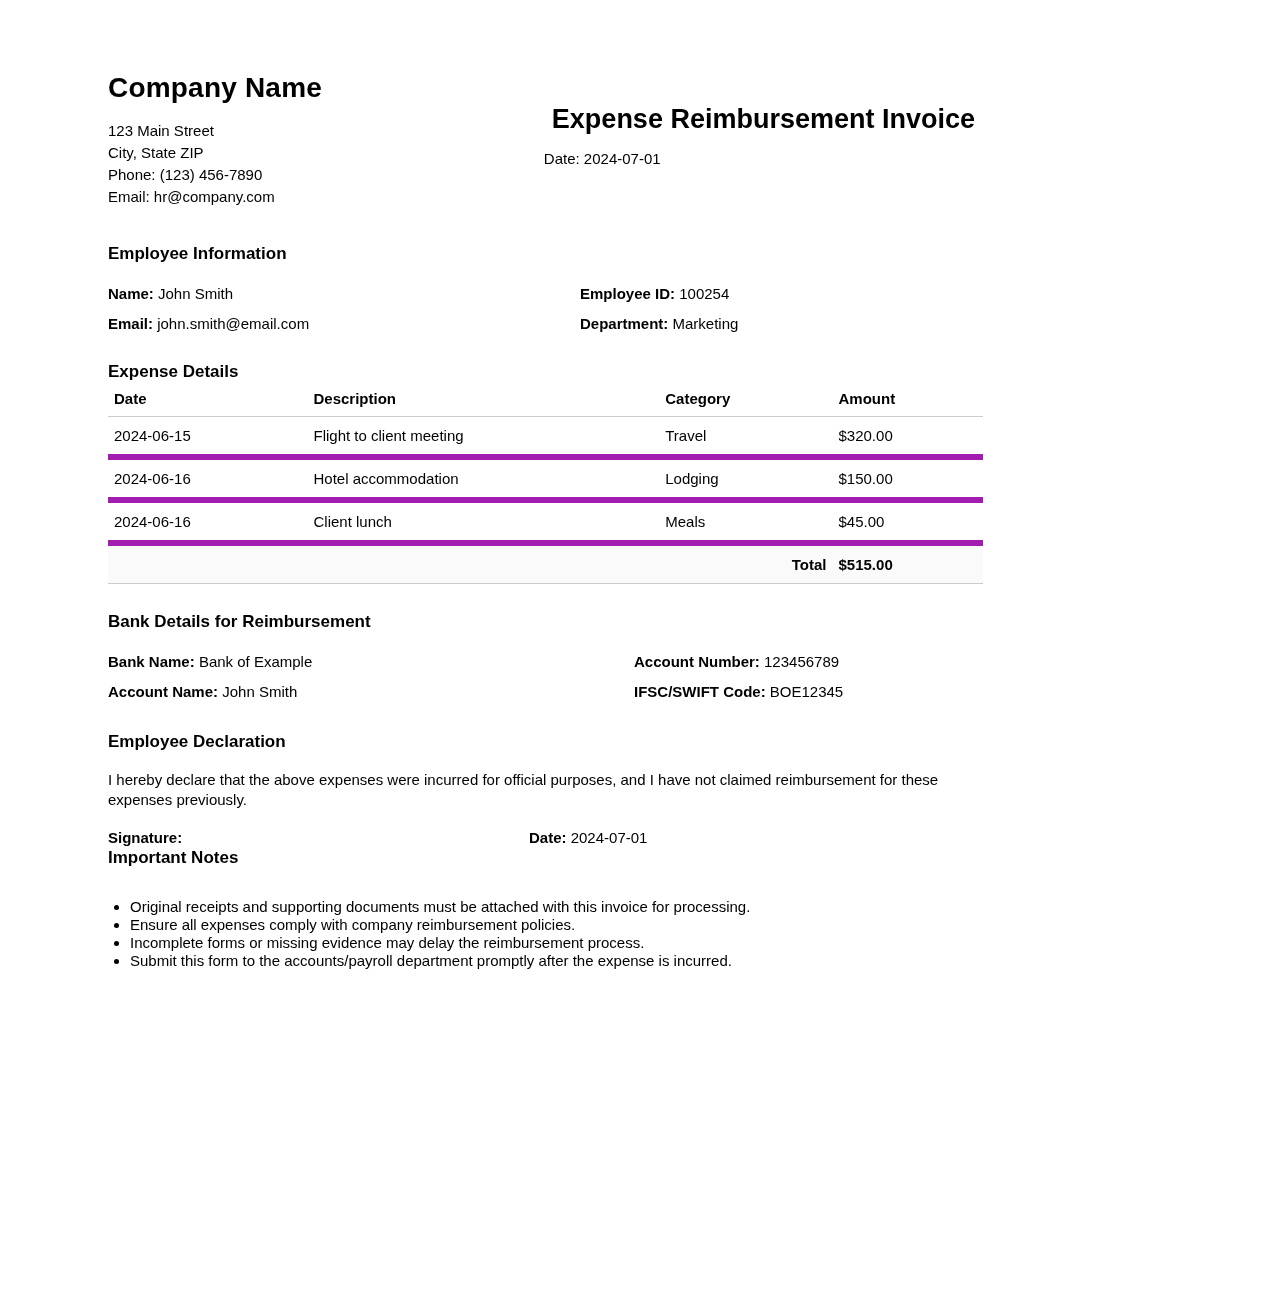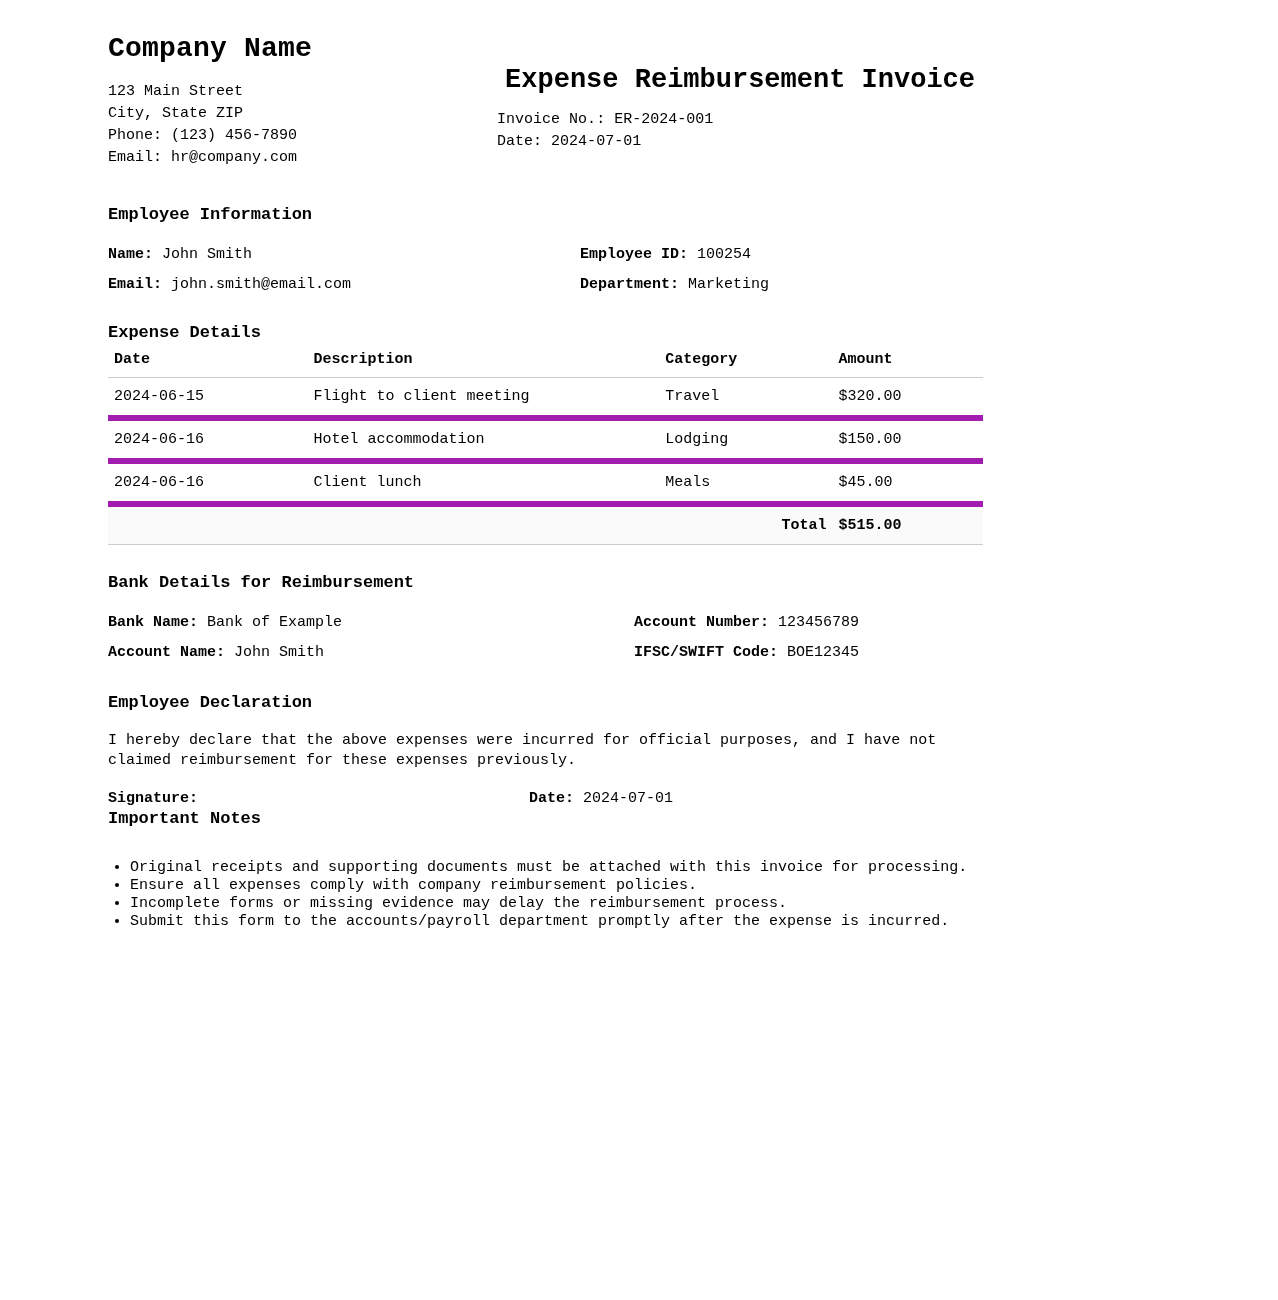--- a/index.html
+++ b/index.html
@@ -4,21 +4,21 @@
 <style>
   * { box-sizing: border-box; }
   html, body { margin: 0; padding: 0; background: #ffffff; }
   body {
     font-family: "Liberation Sans", "DejaVu Sans", sans-serif;
     color: #000000;
     width: 1278px;
     height: 1300px;
     overflow: hidden;
   }
-  .page { padding: 33px 107px 0 108px; width: 1090px; font-family: Liberation Mono, monospace; }
+  .page { padding: 72px 107px 0 108px; width: 1090px; }
 
   
   .header { display: flex; justify-content: space-between; align-items: flex-start; }
   .company-name {
     font-size: 28px; font-weight: bold; margin: 0; line-height: 32px; letter-spacing: 0.2px;
   }
   .company-address { margin-top: 16px; font-size: 15px; line-height: 22px; }
   .invoice-meta { margin-top: 24px; }
   .invoice-title { font-size: 27px; font-weight: bold; margin: 8px; line-height: 30px; }
   .invoice-lines { margin-top: 14px; font-size: 15px; line-height: 22px; }
@@ -77,21 +77,20 @@
       <div class="company-address">
         <div>123 Main Street</div>
         <div>City, State ZIP</div>
         <div>Phone: (123) 456-7890</div>
         <div>Email: hr@company.com</div>
       </div>
     </div>
     <div class="invoice-meta">
       <h2 class="invoice-title">Expense Reimbursement Invoice</h2>
       <div class="invoice-lines">
-        <div>Invoice No.: ER-2024-001</div>
         <div>Date: 2024-07-01</div>
       </div>
     </div>
   </div>
 
   <h3 class="section-heading sec-employee">Employee Information</h3>
   <div class="info-grid grid-employee">
     <div>
       <span class="lbl">Name:</span>
       <span>John Smith</span>

